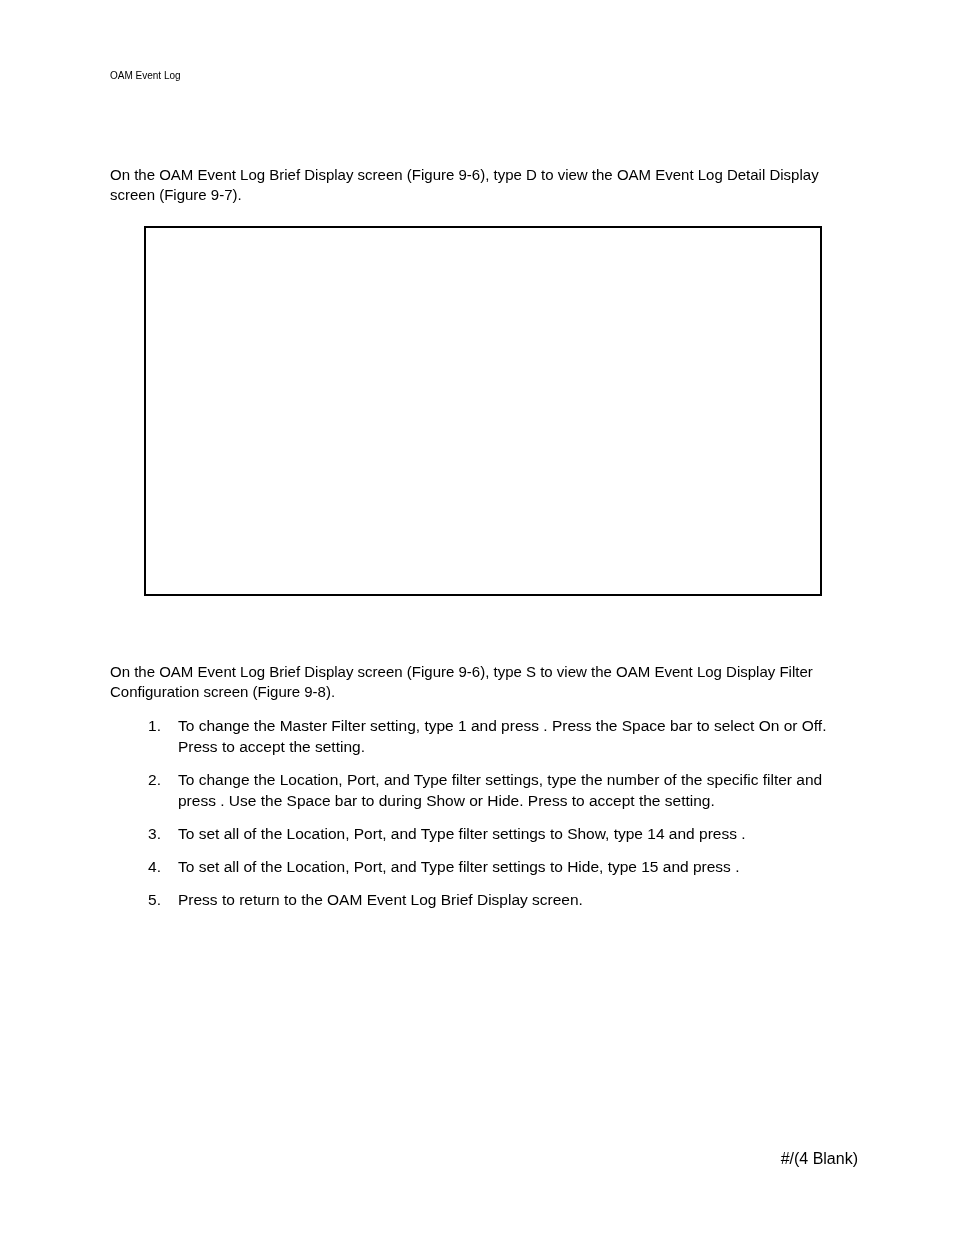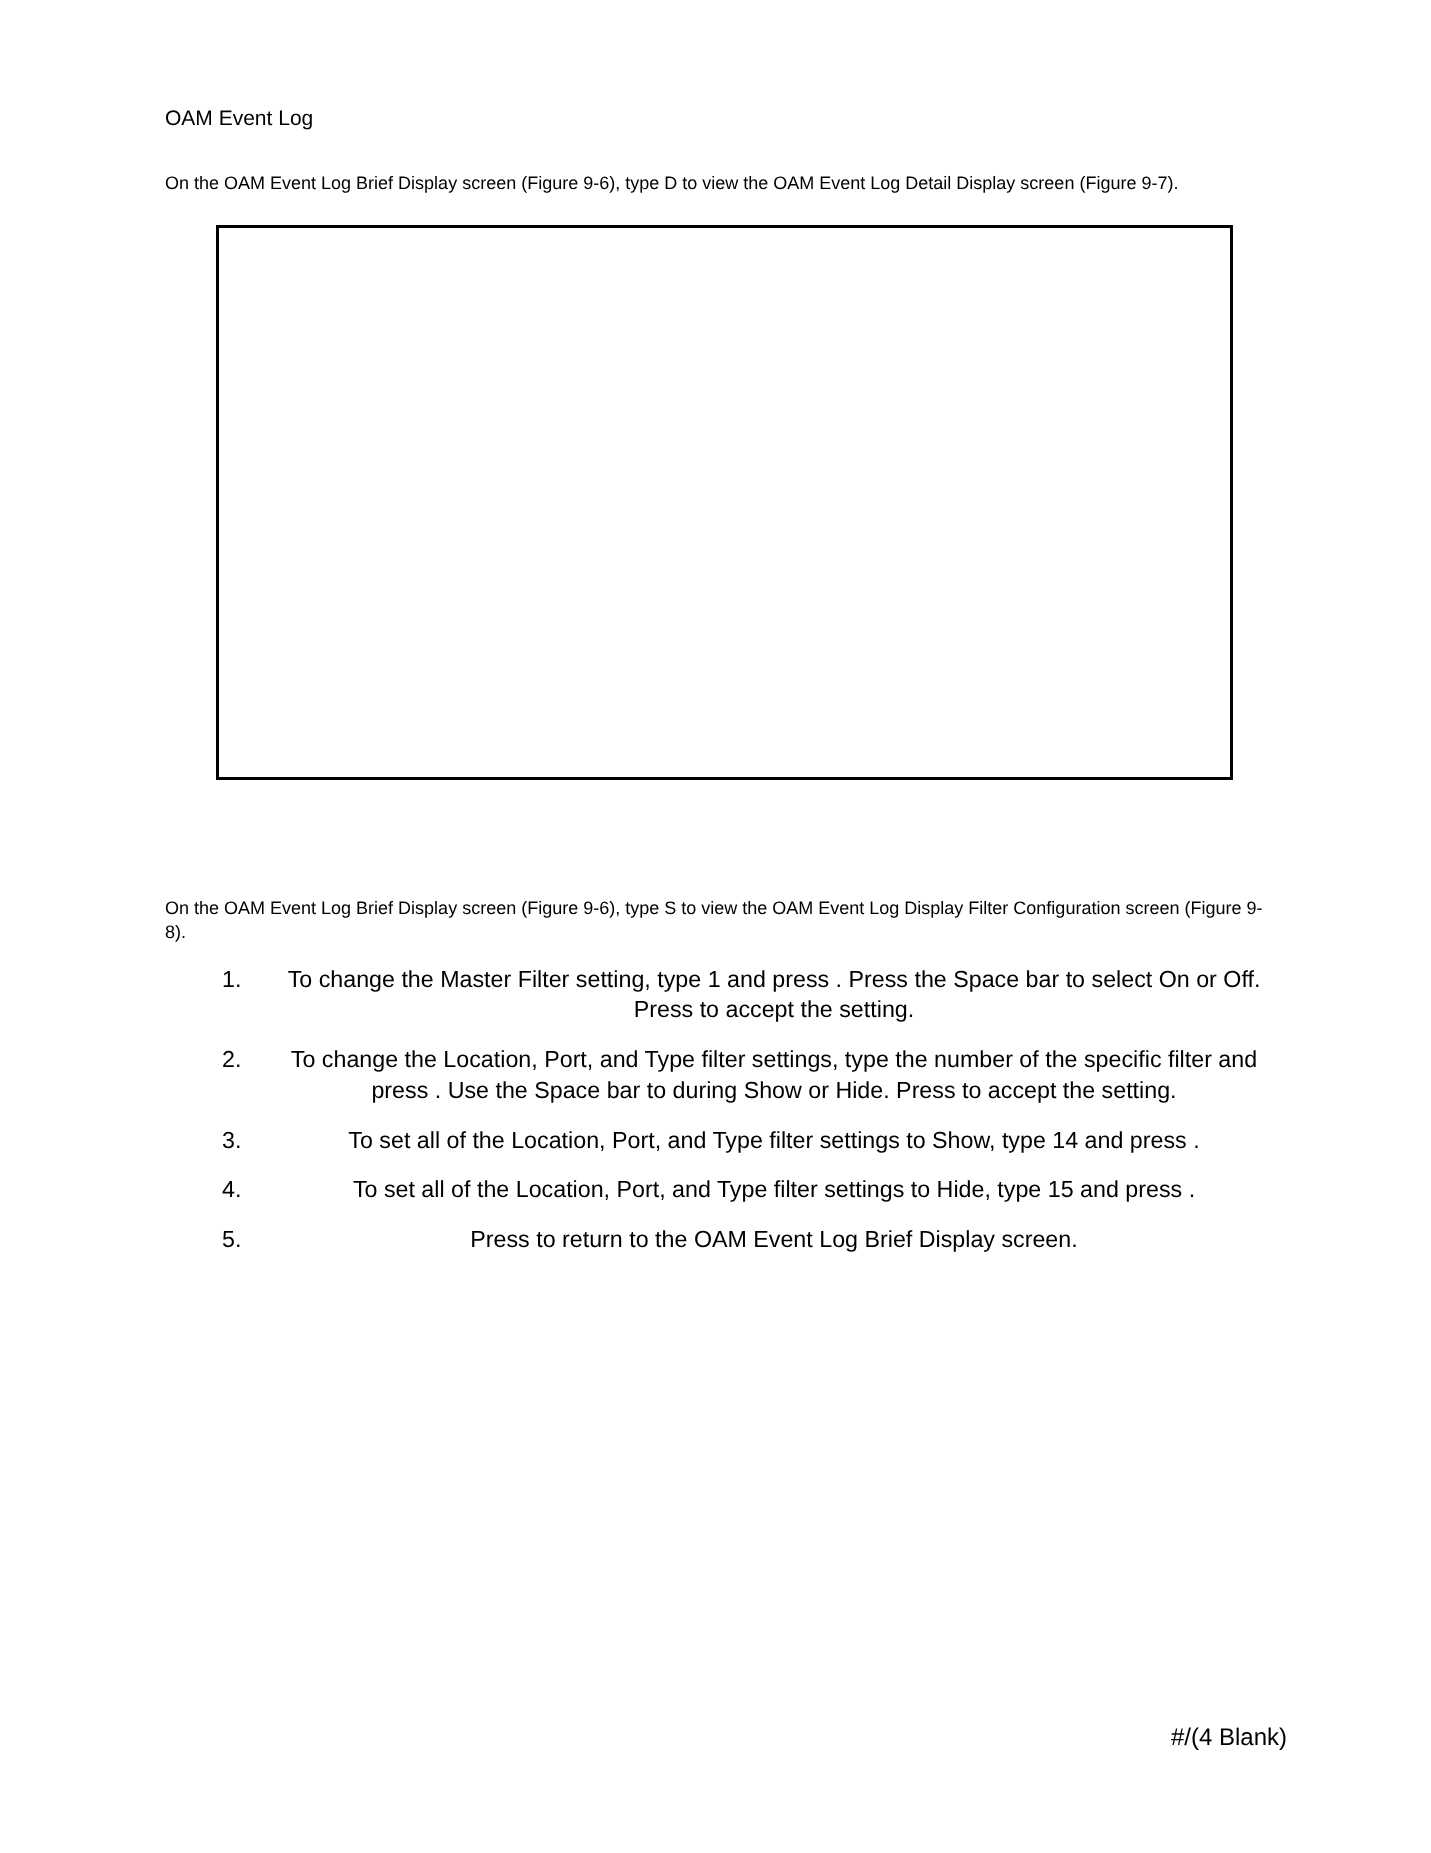--- a/index.html
+++ b/index.html
@@ -11,44 +11,43 @@
     width: 954px;
     height: 1235px;
     position: relative;
     box-sizing: border-box;
   }
   .page {
     padding: 70px 100px 0 110px;
     box-sizing: border-box;
   }
   .running-header {
-    font-size: 14px;
-    margin-bottom: 28px;
+    font-size: 10px;
+    margin-bottom: 84px;
   }
   .para {
-    font-size: 12px;
+    font-size: 15px;
     line-height: 1.35;
-    margin: 11px 0 14px 0;
+    margin: 0 0 14px 0;
   }
   .figure-box {
     margin: 20px 0 0 34px;
     width: 678px;
     height: 370px;
     border: 2px solid #000;
     box-sizing: border-box;
   }
   .gap {
     height: 66px;
   }
   ol.steps {
     margin: 0;
     padding: 0 0 0 48px;
     list-style: none;
     counter-reset: step;
-    text-align: center;
   }
   ol.steps > li {
     position: relative;
     font-size: 15.5px;
     line-height: 1.35;
     margin-bottom: 12px;
     padding-left: 20px;
   }
   ol.steps > li::before {
     counter-increment: step;

